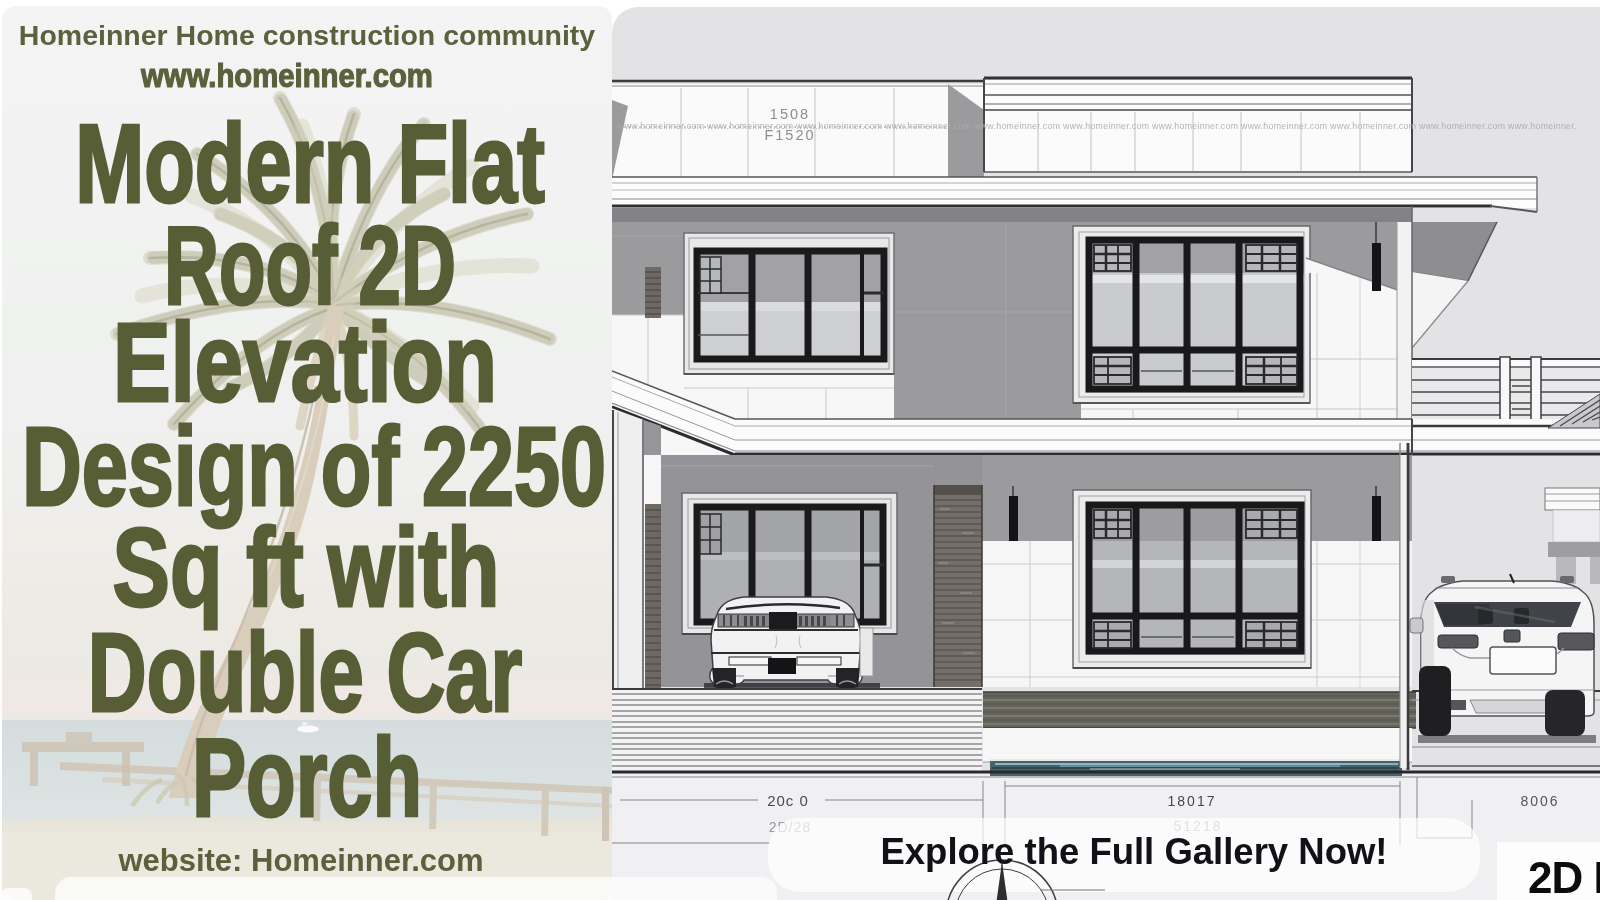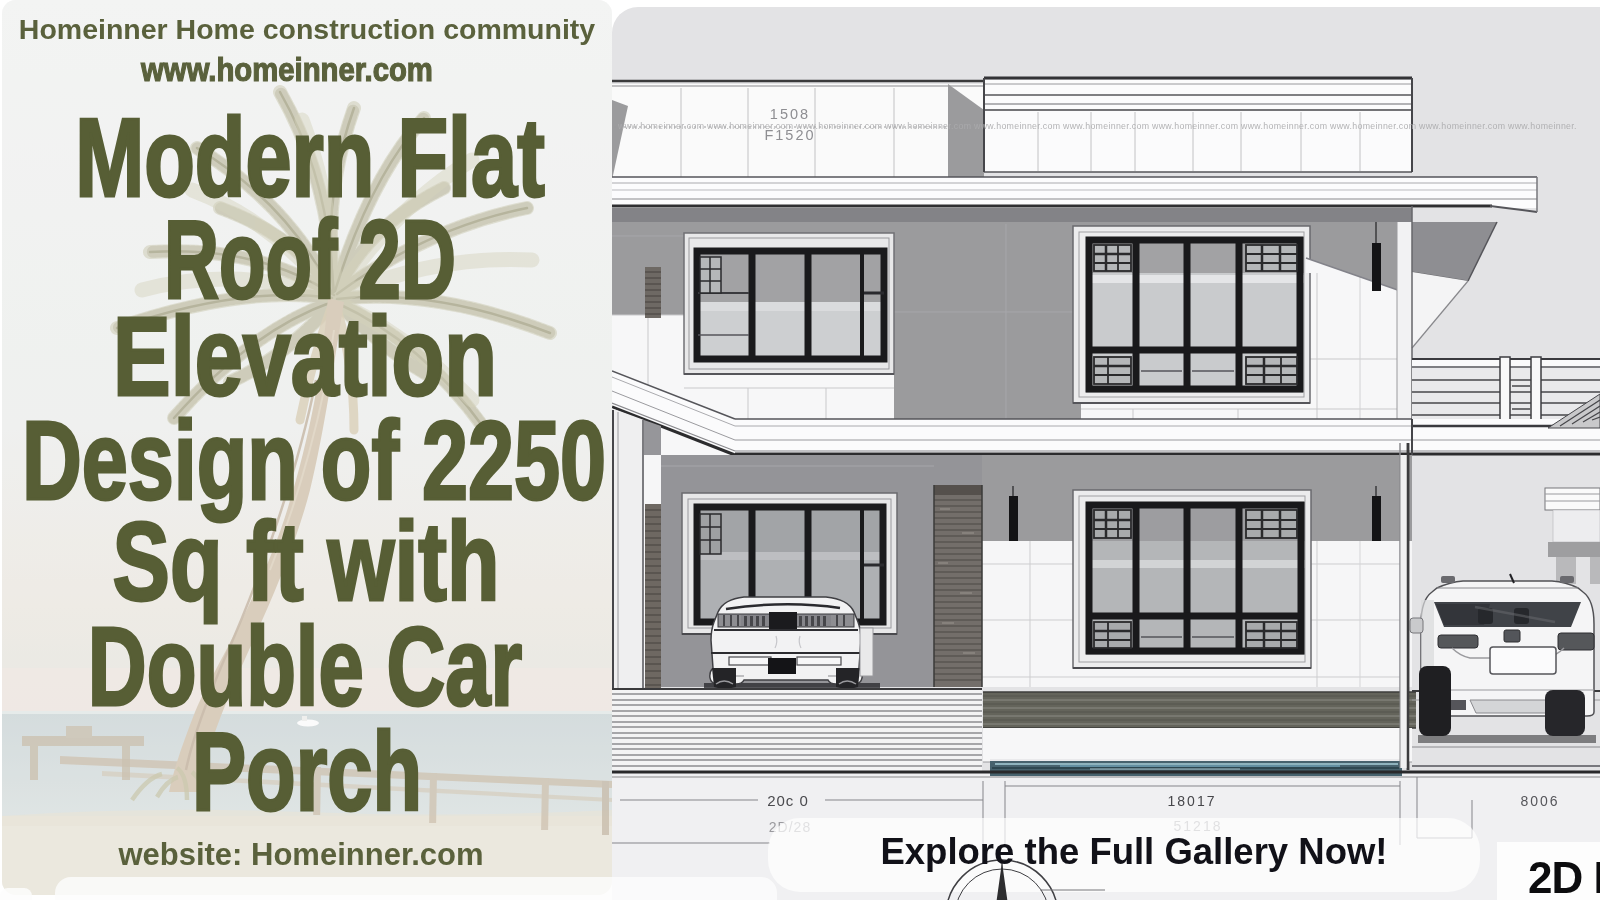--- a/index.html
+++ b/index.html
@@ -564,21 +564,21 @@
 
   <text x="1134" y="864" font-size="36.5" font-weight="bold" fill="#111118" text-anchor="middle">Explore the Full Gallery Now!</text>
 
   <g>
     <rect x="1497" y="842" width="103" height="58" fill="#fdfdfd"></rect>
     <text x="1528" y="893" font-size="44" font-weight="bold" fill="#0c0c0e" letter-spacing="-1">2D El</text>
   </g>
 </svg>
 </div>
 
-<div class="abs" style="left:2px;top:0;width:610px;height:895px;border-radius:14px;overflow:hidden;">
+<div class="abs" style="left:2px;top:6px;width:610px;height:895px;border-radius:14px;overflow:hidden;">
 <svg width="610" height="895" viewBox="0 0 610 895" xmlns="http://www.w3.org/2000/svg">
   <defs>
     <linearGradient id="skyg" x1="0" y1="0" x2="0" y2="1">
       <stop offset="0" stop-color="#eeefee"></stop>
       <stop offset="0.6" stop-color="#e8eae8"></stop>
       <stop offset="0.85" stop-color="#e7e2da"></stop>
       <stop offset="1" stop-color="#dedfd8"></stop>
     </linearGradient>
     <linearGradient id="seag" x1="0" y1="0" x2="0" y2="1">
       <stop offset="0" stop-color="#c2cdcf"></stop>

